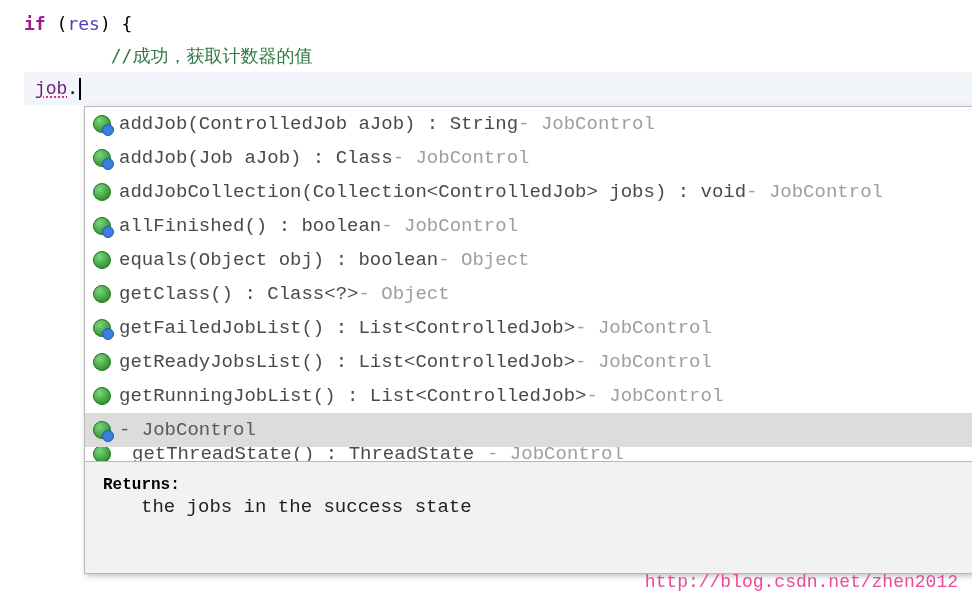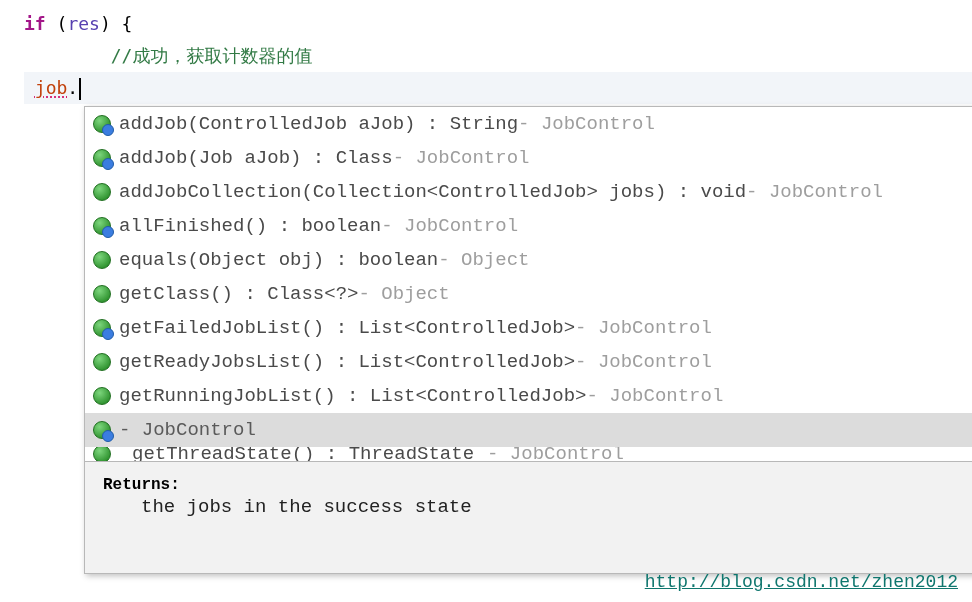--- a/index.html
+++ b/index.html
@@ -39,25 +39,26 @@
     .comment {
       color: #327a45;
     }
     .current-line {
       background: #f2f5f9;
       display: block;
       width: 100%;
       position: relative;
     }
     .job-text {
-      color: #c2410c;
+      color: #701a75;
       text-decoration: underline;
       text-decoration-style: dotted;
       text-decoration-color: #d41c6f;
       text-underline-offset: 3px;
+      font-family: Liberation Mono, monospace;
     }
     .cursor {
       display: inline-block;
       width: 2px;
       height: 22px;
       background: #000;
       vertical-align: middle;
       margin-left: 1px;
     }
     .autocomplete-popup {
@@ -144,25 +145,24 @@
     .doc-text {
       font-size: 19px;
       color: #222;
       padding-left: 38px;
       padding-top: 2px;
     }
     .watermark {
       position: absolute;
       bottom: 10px;
       right: 14px;
-      color: #0f766e;
+      color: #ec4899;
       font-family: "Courier New", monospace;
       font-size: 18px;
       z-index: 10;
-      text-decoration: underline;
     }
   </style>
 </head>
 <body>
 
 <div class="code-area">
   <div class="code-line"><span class="kw-if">if</span><span class="paren"> (</span><span class="ident">res</span><span class="paren">) </span><span class="brace">{</span></div>
   <div class="code-line"><span>        </span><span class="comment">//成功，获取计数器的值</span></div>
   <div class="code-line current-line"><span> </span><span class="job-text">job</span><span>.</span><span class="cursor"></span></div>
 </div>

